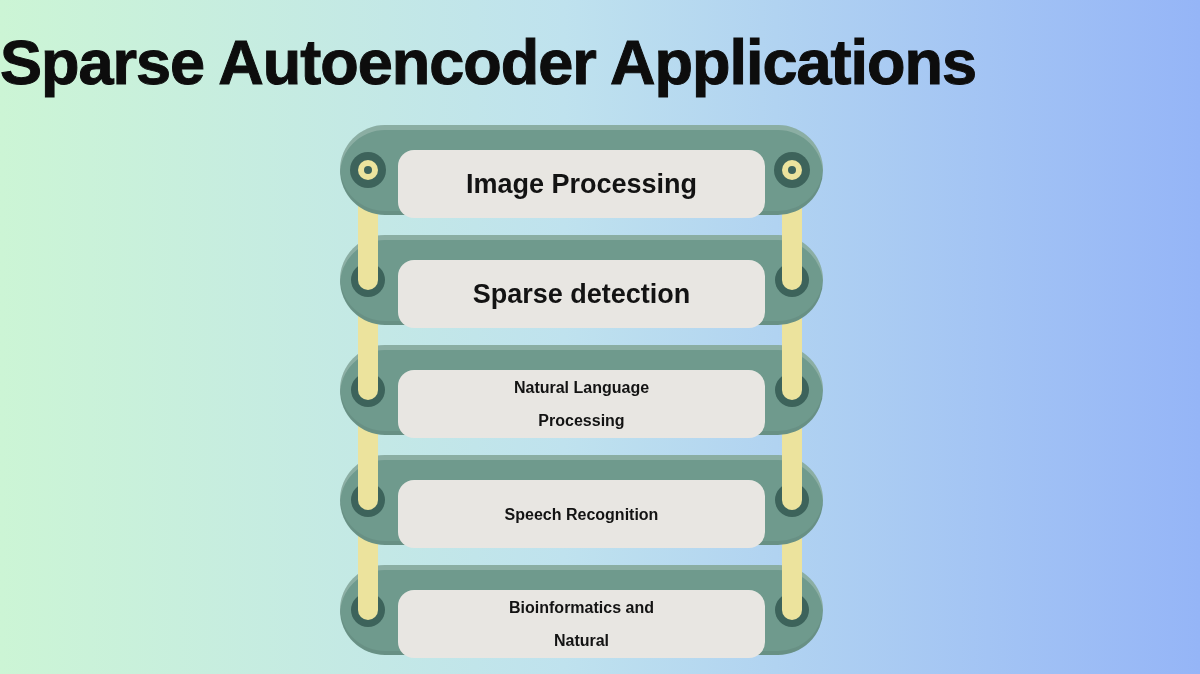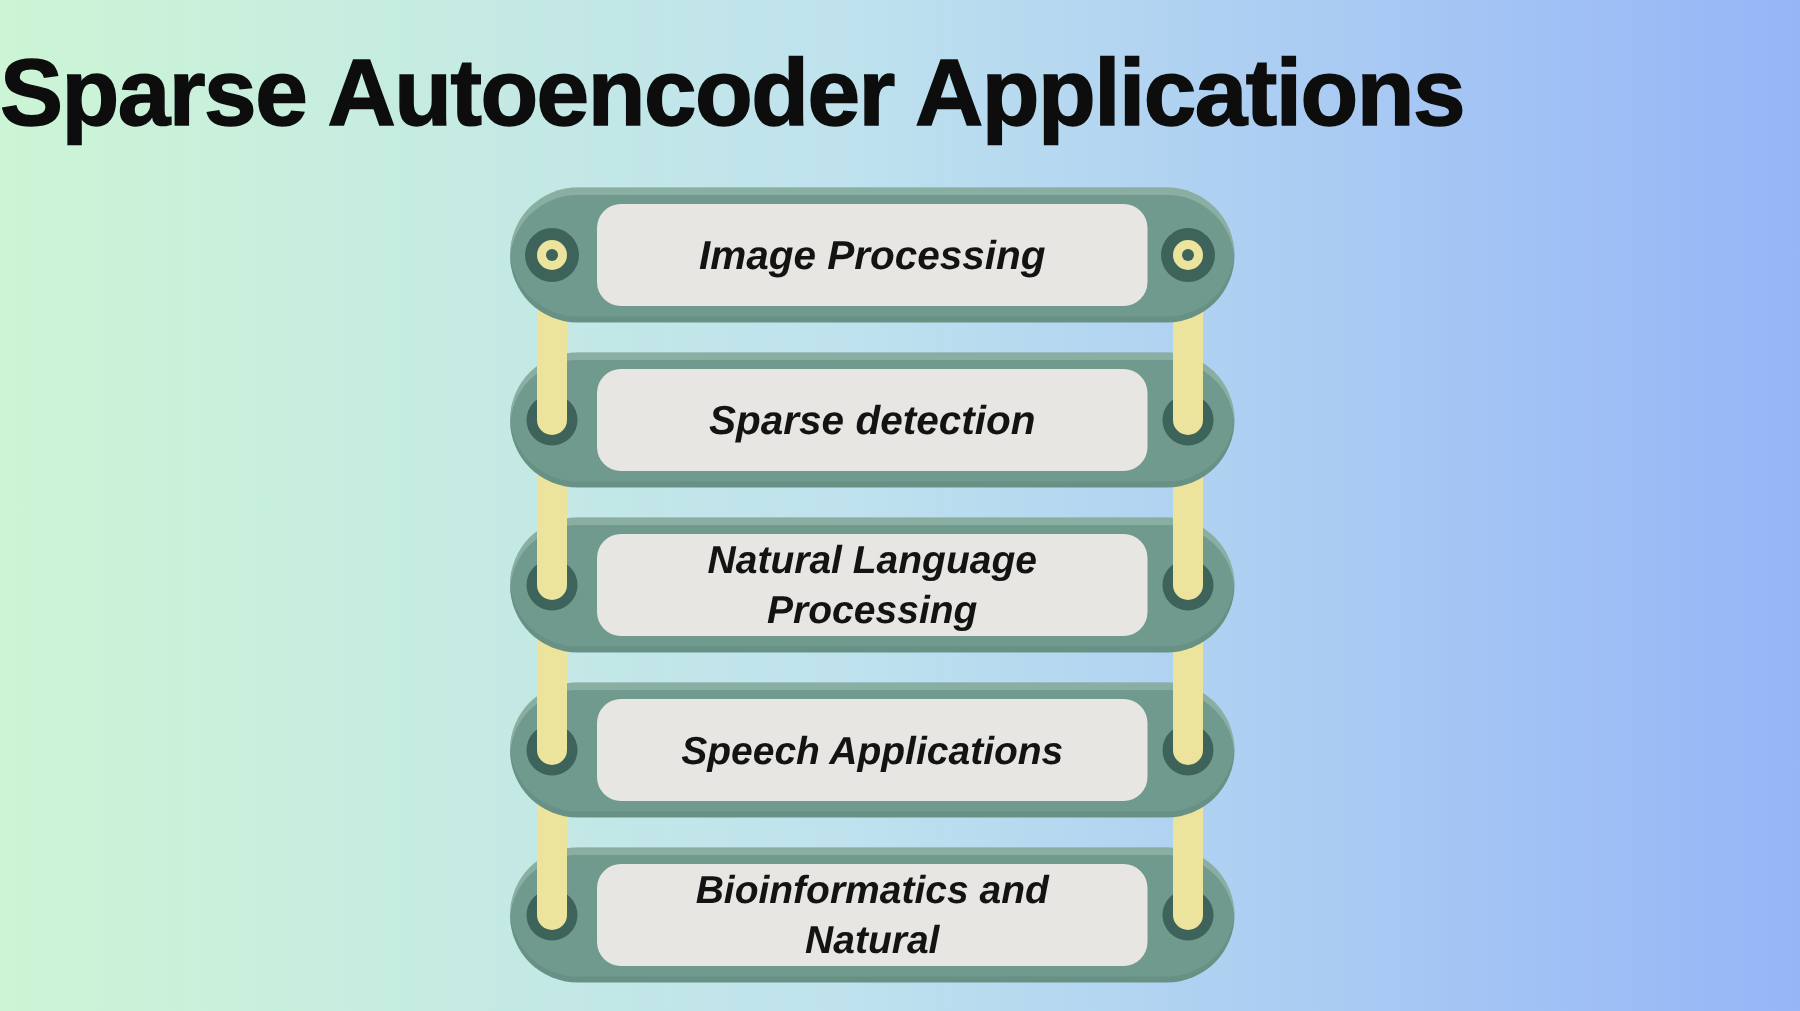--- a/index.html
+++ b/index.html
@@ -40,37 +40,36 @@
   .pill {
     position: absolute;
     left: 0;
     width: 483px; height: 90px;
     background: var(--pill);
     border-radius: 45px;
     box-shadow: inset 0 5px 0 rgba(255,255,255,0.20), inset 0 -4px 0 rgba(0,0,0,0.06);
   }
   .label-box {
     position: absolute;
-    left: 58px; top: 11px;
+    left: 58px; top: 25px;
     width: 367px; height: 68px;
     background: var(--label-bg);
     border-radius: 16px;
     display: flex;
     align-items: center;
     justify-content: center;
-    font-style: italic;
   }
   .label-text {
     font-weight: 700;
     color: var(--label-text);
     text-align: center;
     white-space: pre-line;
   }
   .label-text.large { font-size: 27px; line-height: 32px; }
-  .label-text.small { font-size: 26px; line-height: 33px; }
+  .label-text.small { font-size: 16px; line-height: 33px; }
   .grommet {
     position: absolute;
     top: 27px;
     width: 36px; height: 36px;
     border-radius: 50%;
     background: var(--dark-teal);
     display: flex; align-items: center; justify-content: center;
   }
   .grommet.left  { left: 10px; }
   .grommet.right { left: 434px; }
@@ -139,21 +138,21 @@
       <div class="label-text small">Natural Language
 Processing</div>
     </div>
   <div class="hole left"></div>
       <div class="hole right"></div>
     </div>
 <div class="strap left" style="top: 315px; z-index: 7;"></div>
     <div class="strap right" style="top: 315px; z-index: 7;"></div>
   <div class="pill" style="top: 455px; z-index: 4;">
     <div class="label-box">
-      <div class="label-text small">Speech Applications</div>
+      <div class="label-text small">Speech Recognition</div>
     </div>
   <div class="hole left"></div>
       <div class="hole right"></div>
     </div>
 <div class="strap left" style="top: 425px; z-index: 5;"></div>
     <div class="strap right" style="top: 425px; z-index: 5;"></div>
   <div class="pill" style="top: 565px; z-index: 2;">
     <div class="label-box">
       <div class="label-text small">Bioinformatics and
 Natural</div>

